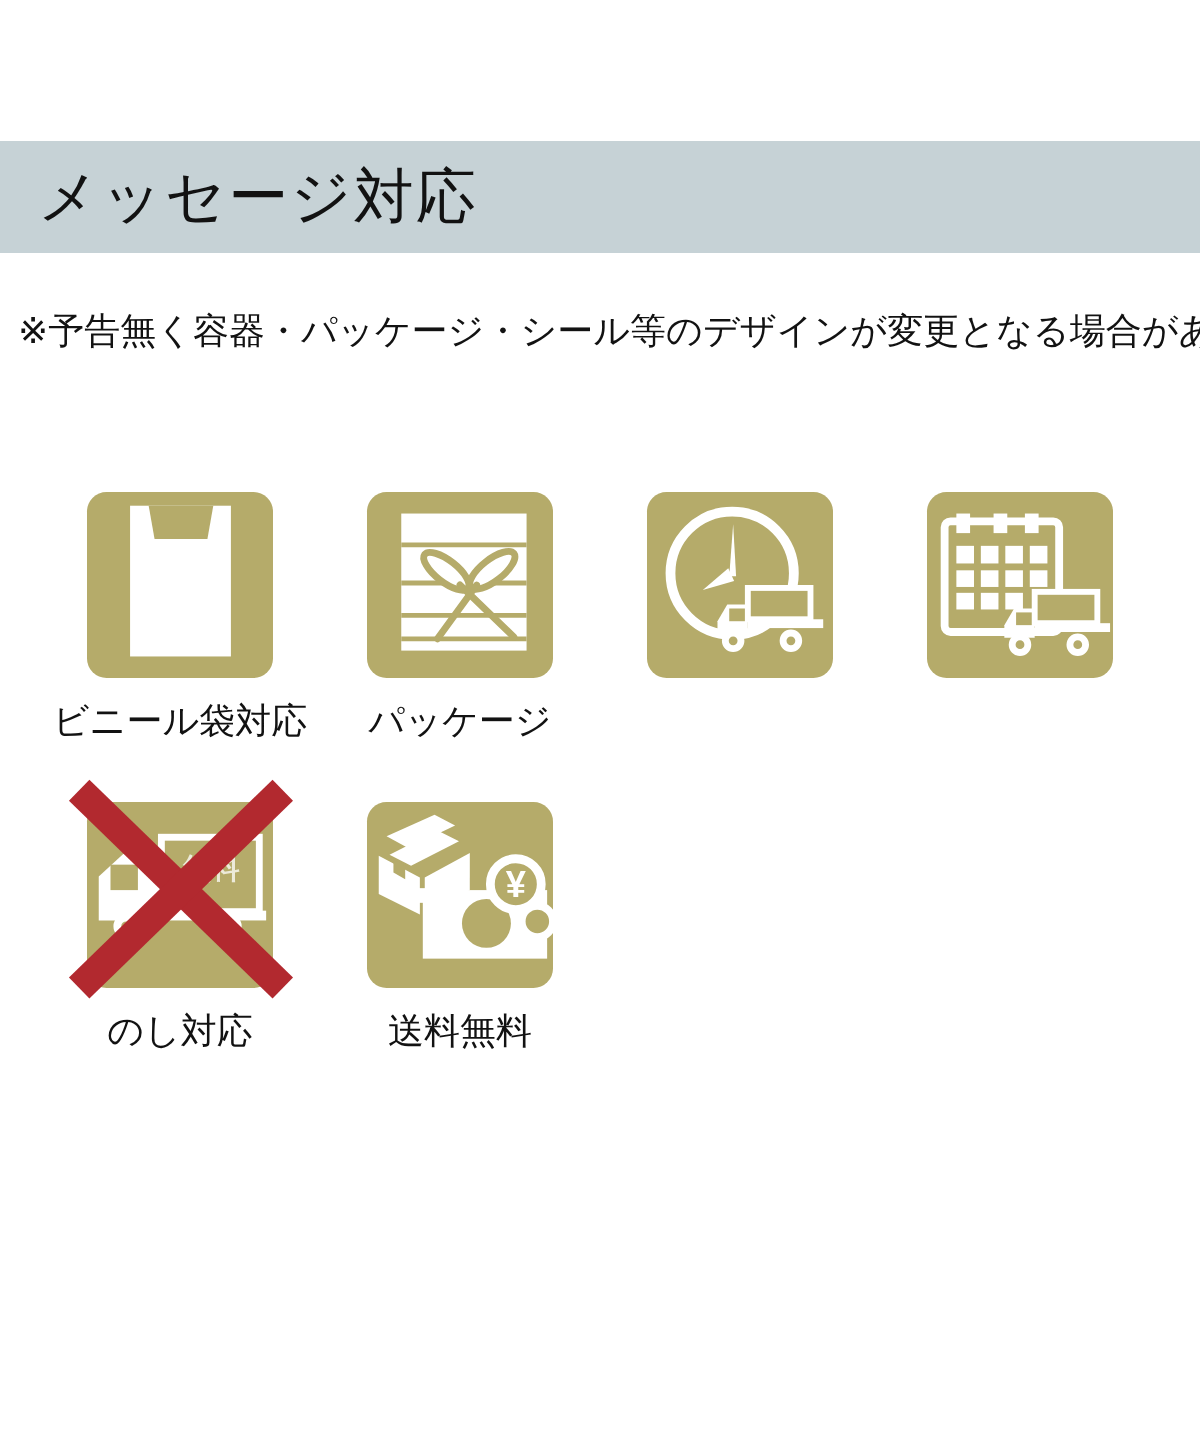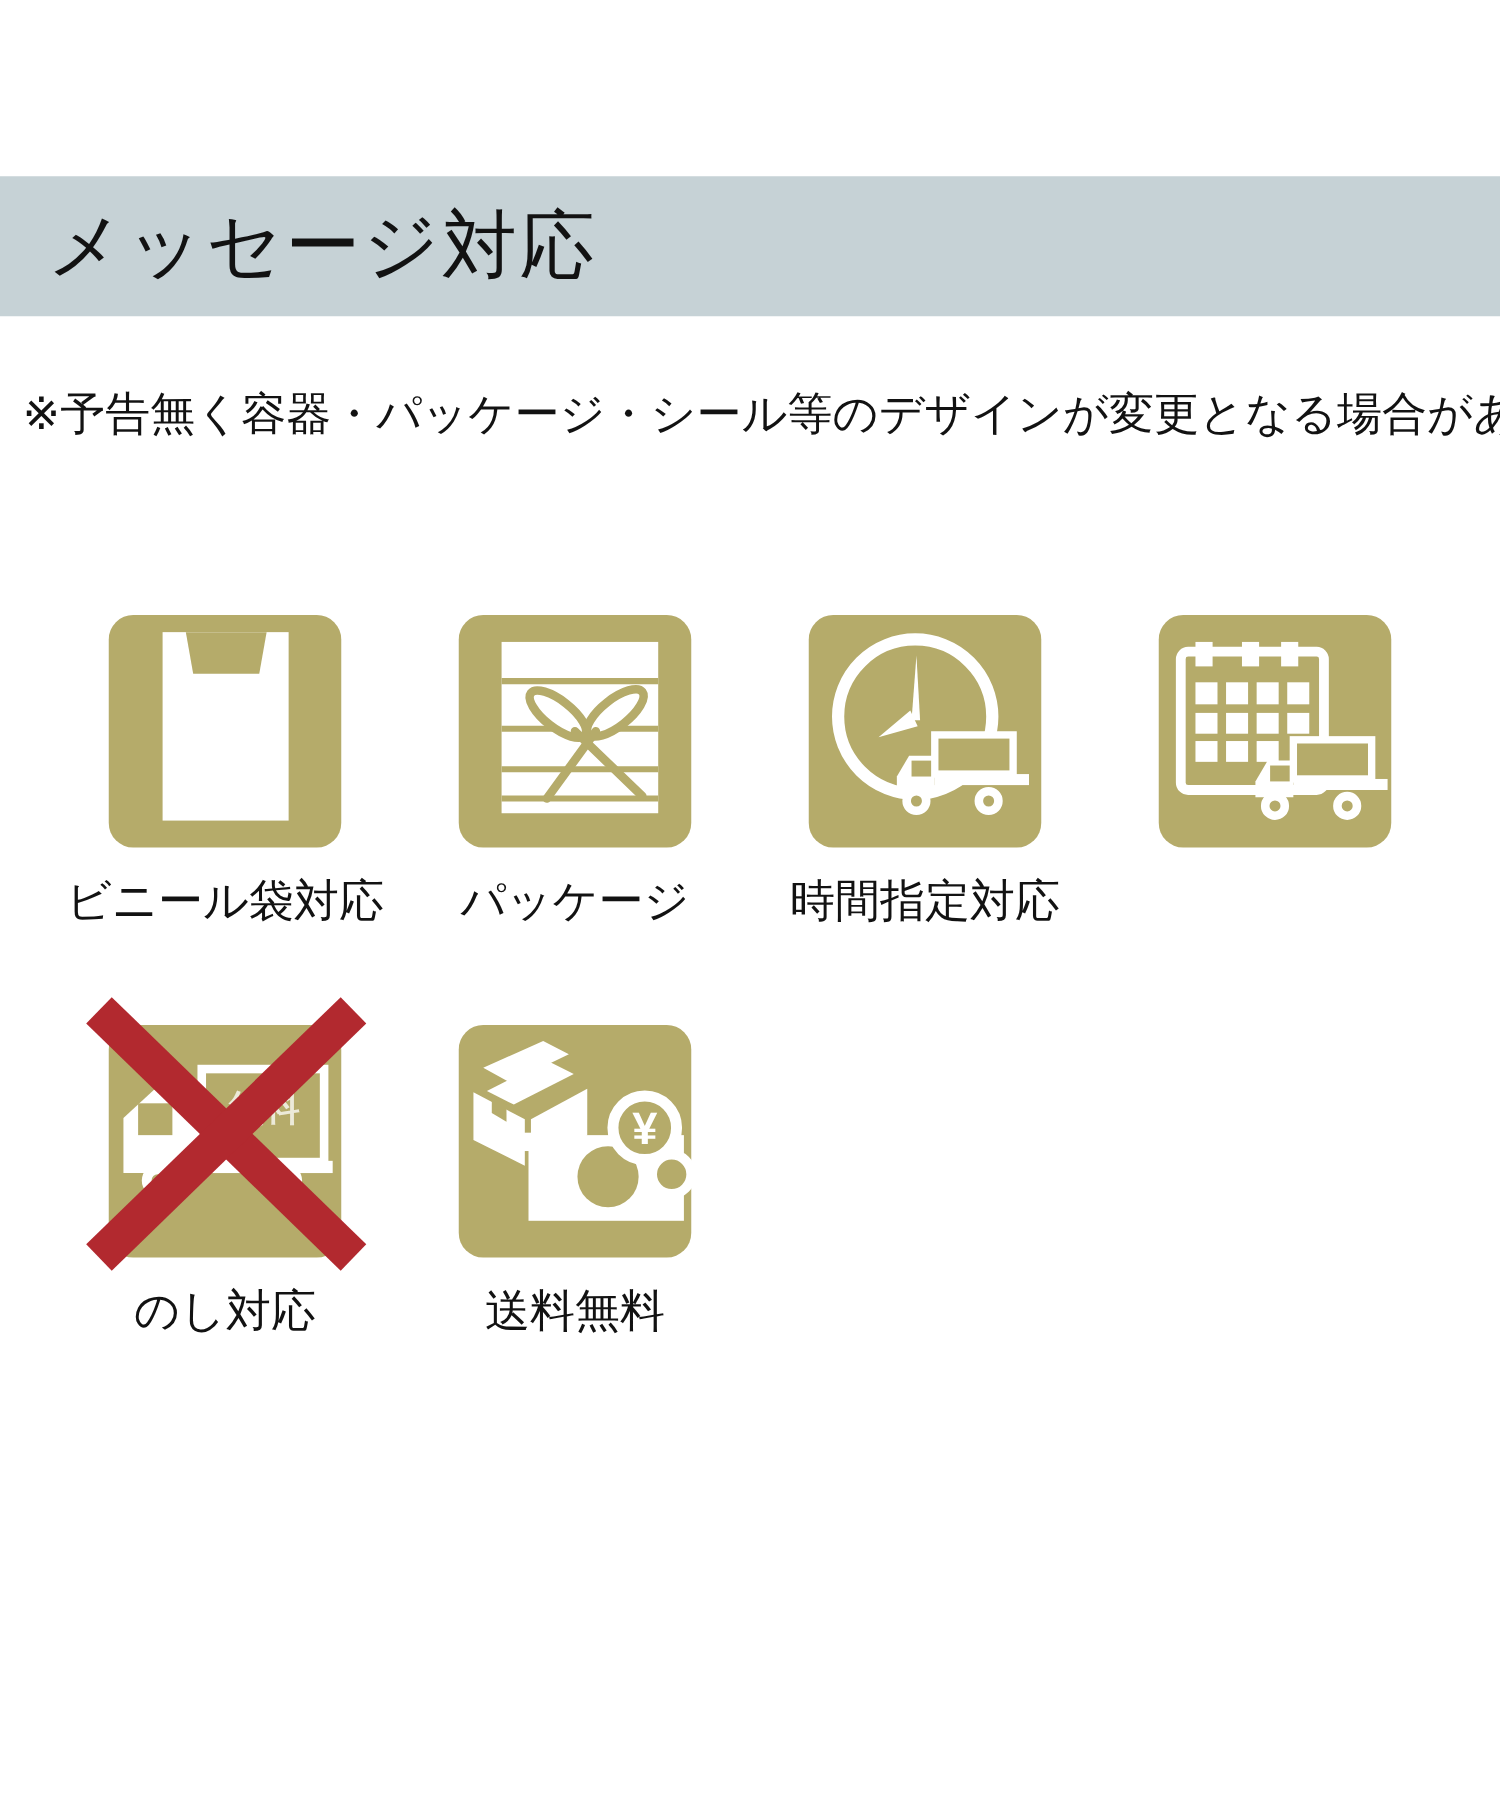--- a/index.html
+++ b/index.html
@@ -39,21 +39,21 @@
     font-size:36px;
     line-height:46px;
     white-space:nowrap;
     color:#121212;
   }
   .grid{
     margin-top:138px;
     padding:0 40px;
     display:grid;
     grid-template-columns:repeat(4,1fr);
-    row-gap:78px;
+    row-gap:60px;
   }
   .cell{
     display:flex;
     flex-direction:column;
     align-items:center;
   }
   .icon-wrap{width:186px;height:186px;position:relative;}
   .icon-wrap svg{display:block;overflow:visible;}
   .label{
     margin-top:22px;
@@ -151,21 +151,20 @@
           <g transform="translate(72,98)">
             <rect class="fg sw" stroke-width="6" x="31" y="0" width="64" height="32"></rect>
             <rect class="fw" x="31" y="32" width="77" height="9"></rect>
             <polygon class="fw" points="10,17 31,17 31,47 0,47 0,34"></polygon>
             <rect class="fg" x="12" y="21" width="16" height="13"></rect>
             <circle class="fg sw" stroke-width="7" cx="16" cy="54" r="8"></circle>
             <circle class="fg sw" stroke-width="7" cx="75" cy="54" r="8"></circle>
           </g>
         </svg>
       </div>
-      <div class="label">時間指定対応</div>
     </div>
 
     <div class="cell">
       <div class="icon-wrap">
         <svg width="186" height="186" viewBox="0 0 190 190">
           <rect class="fg" x="0" y="0" width="190" height="190" rx="20"></rect>
           <g>
             <rect class="fg sw" stroke-width="8" x="18" y="30" width="117" height="113" rx="6"></rect>
             <rect class="fw" x="30" y="22" width="14" height="20"></rect>
             <rect class="fw" x="68" y="22" width="14" height="20"></rect>

